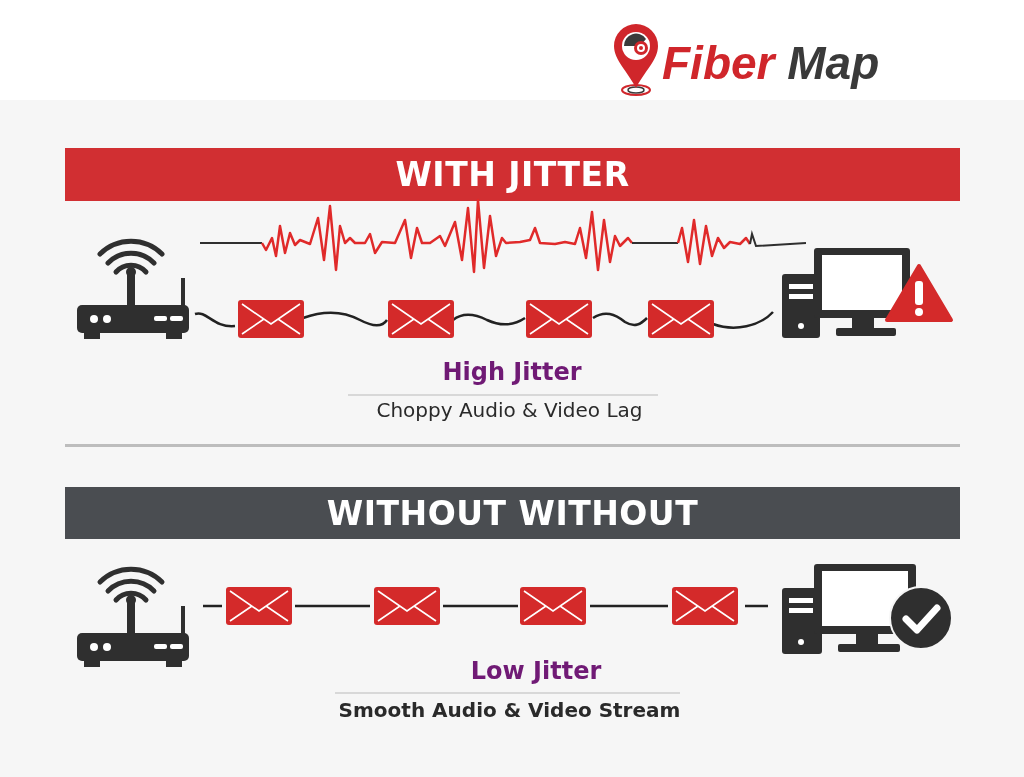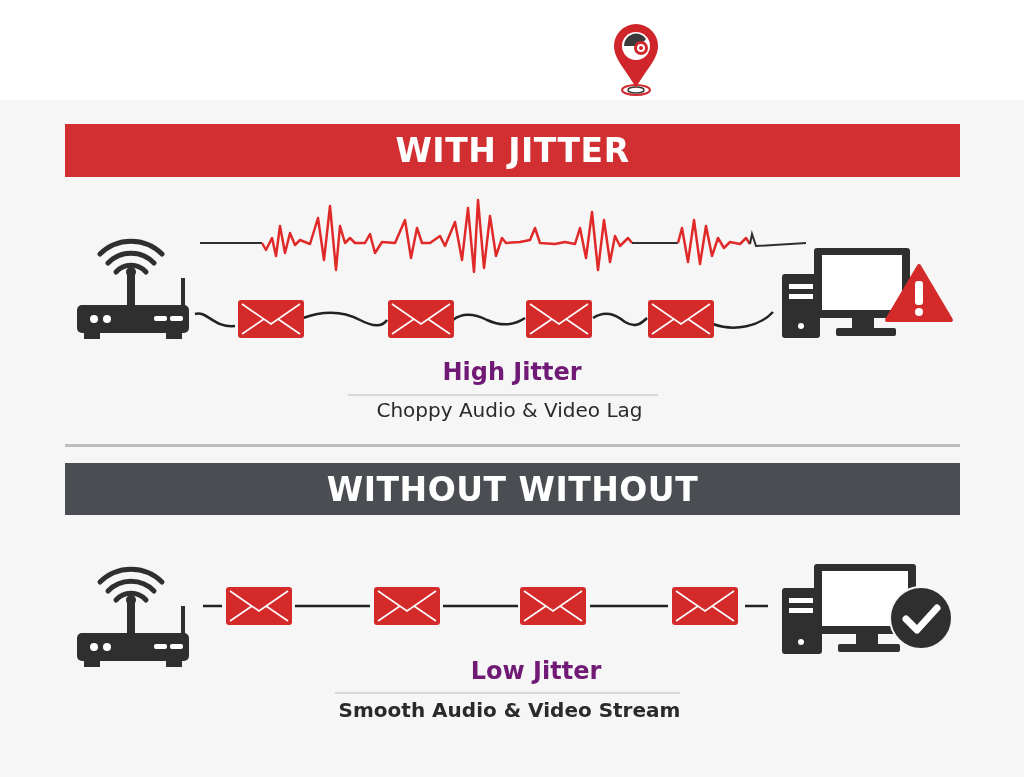--- a/index.html
+++ b/index.html
@@ -1,19 +1,19 @@
 <!DOCTYPE html>
 <html><head>
 <meta charset="utf-8">
 <style>
   html,body{margin:0;padding:0;}
   body{width:1024px;height:777px;background:#f6f6f6;position:relative;overflow:hidden;font-family:"DejaVu Sans","Liberation Sans",sans-serif;color:#2b2b2b;}
   .abs{position:absolute;}
   .top-white{left:0;top:0;width:1024px;height:100px;background:#ffffff;}
-  .banner{left:65px;width:895px;height:53px;display:flex;align-items:center;justify-content:center;color:#fff;font-weight:bold;font-size:33px;letter-spacing:0.5px;font-family:"DejaVu Sans",sans-serif;}
+  .banner{left:65px;width:895px;height:53px;display:flex;align-items:center;justify-content:center;color:#fff;font-weight:bold;font-size:33px;letter-spacing:0.5px;font-family:"DejaVu Sans",sans-serif;margin-top:24px;}
   .banner-red{top:124px;background:#d12f32;}
   .banner-gray{top:463px;background:#4a4d51;height:52px;}
   .divider{left:65px;top:444px;width:895px;height:3px;background:#bdbdbd;}
   .caption-title{width:1024px;left:0;text-align:center;font-weight:bold;font-size:24px;color:#701a75;}
   .caption-rule{height:2px;background:#d8d8d8;}
   .caption-sub{width:1019px;left:0;text-align:center;font-size:20px;color:#2a2a2a;}
   svg{position:absolute;overflow:visible;}
 </style>
 </head>
 <body>
@@ -24,20 +24,23 @@
   <svg width="52" height="76" viewBox="0 0 52 76" style="left:0;top:0;">
     <ellipse cx="26" cy="68" rx="14" ry="5" fill="none" stroke="#d0262b" stroke-width="2"></ellipse>
     <ellipse cx="26" cy="68" rx="8" ry="3" fill="none" stroke="#3a3a3a" stroke-width="1.5"></ellipse>
     <path d="M26 66 C18 50 4 38 4 24 A22 22 0 0 1 48 24 C48 38 34 50 26 66 Z" fill="#d0262b"></path>
     <circle cx="26" cy="24" r="14" fill="#ffffff"></circle>
     <path d="M14 24 A12 12 0 0 1 36 17 L30 24 Z" fill="#3a3a3a"></path>
     <circle cx="31" cy="26" r="7" fill="#d0262b"></circle>
     <circle cx="31" cy="26" r="4" fill="#fff"></circle>
     <circle cx="31" cy="26" r="2" fill="#d0262b"></circle>
   </svg>
+  <div class="abs" style="left:52px;top:16px;font-family:'Liberation Sans',sans-serif;font-weight:bold;font-style:italic;font-size:46px;line-height:50px;white-space:nowrap;">
+    <span style="color:#d0262b">Fiber</span><span style="color:#3a3a3a"> Map</span>
+  </div>
 </div>
 
 <div class="abs banner banner-red">
   <span>WITH JITTER</span>
 </div>
 
 <svg width="120" height="110" viewBox="0 0 120 110" style="left:72px;top:232px;">
   <path d="M28 22 A44 44 0 0 1 90 22" fill="none" stroke="#2f2f2f" stroke-width="5" stroke-linecap="round"></path>
   <path d="M36 31 A32 32 0 0 1 82 31" fill="none" stroke="#2f2f2f" stroke-width="5" stroke-linecap="round"></path>
   <path d="M44 40 A20 20 0 0 1 74 40" fill="none" stroke="#2f2f2f" stroke-width="5" stroke-linecap="round"></path>

